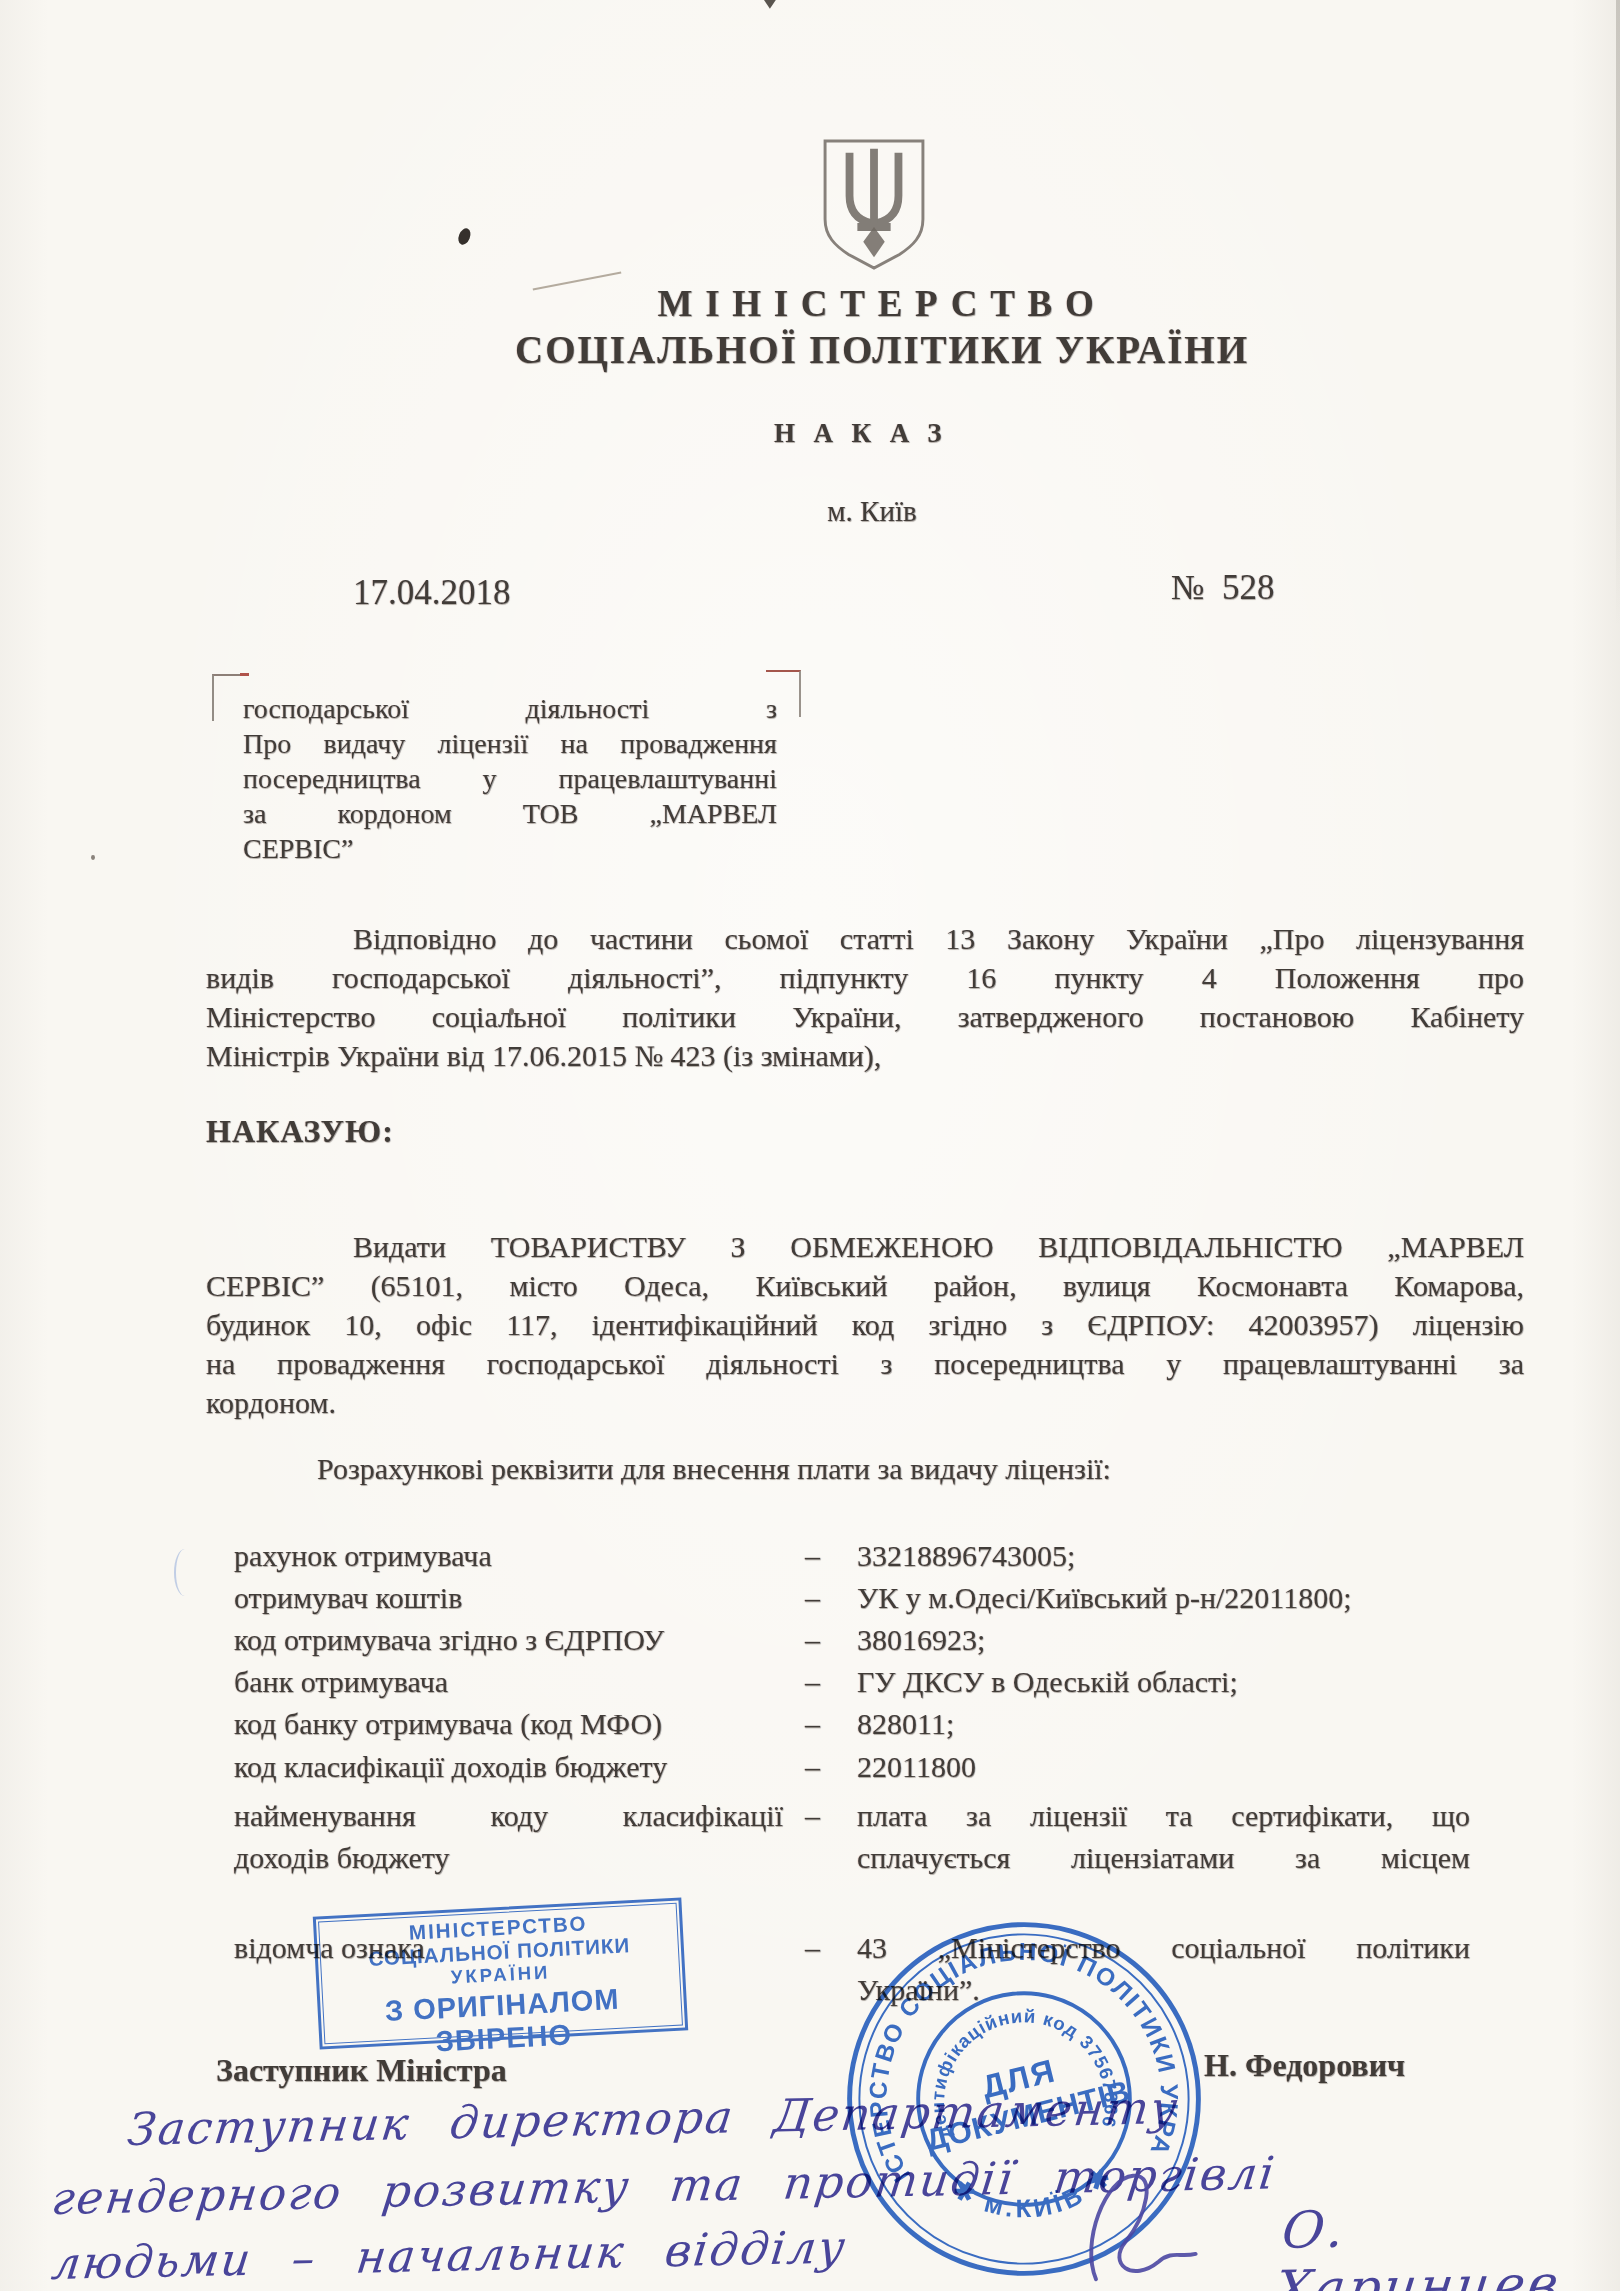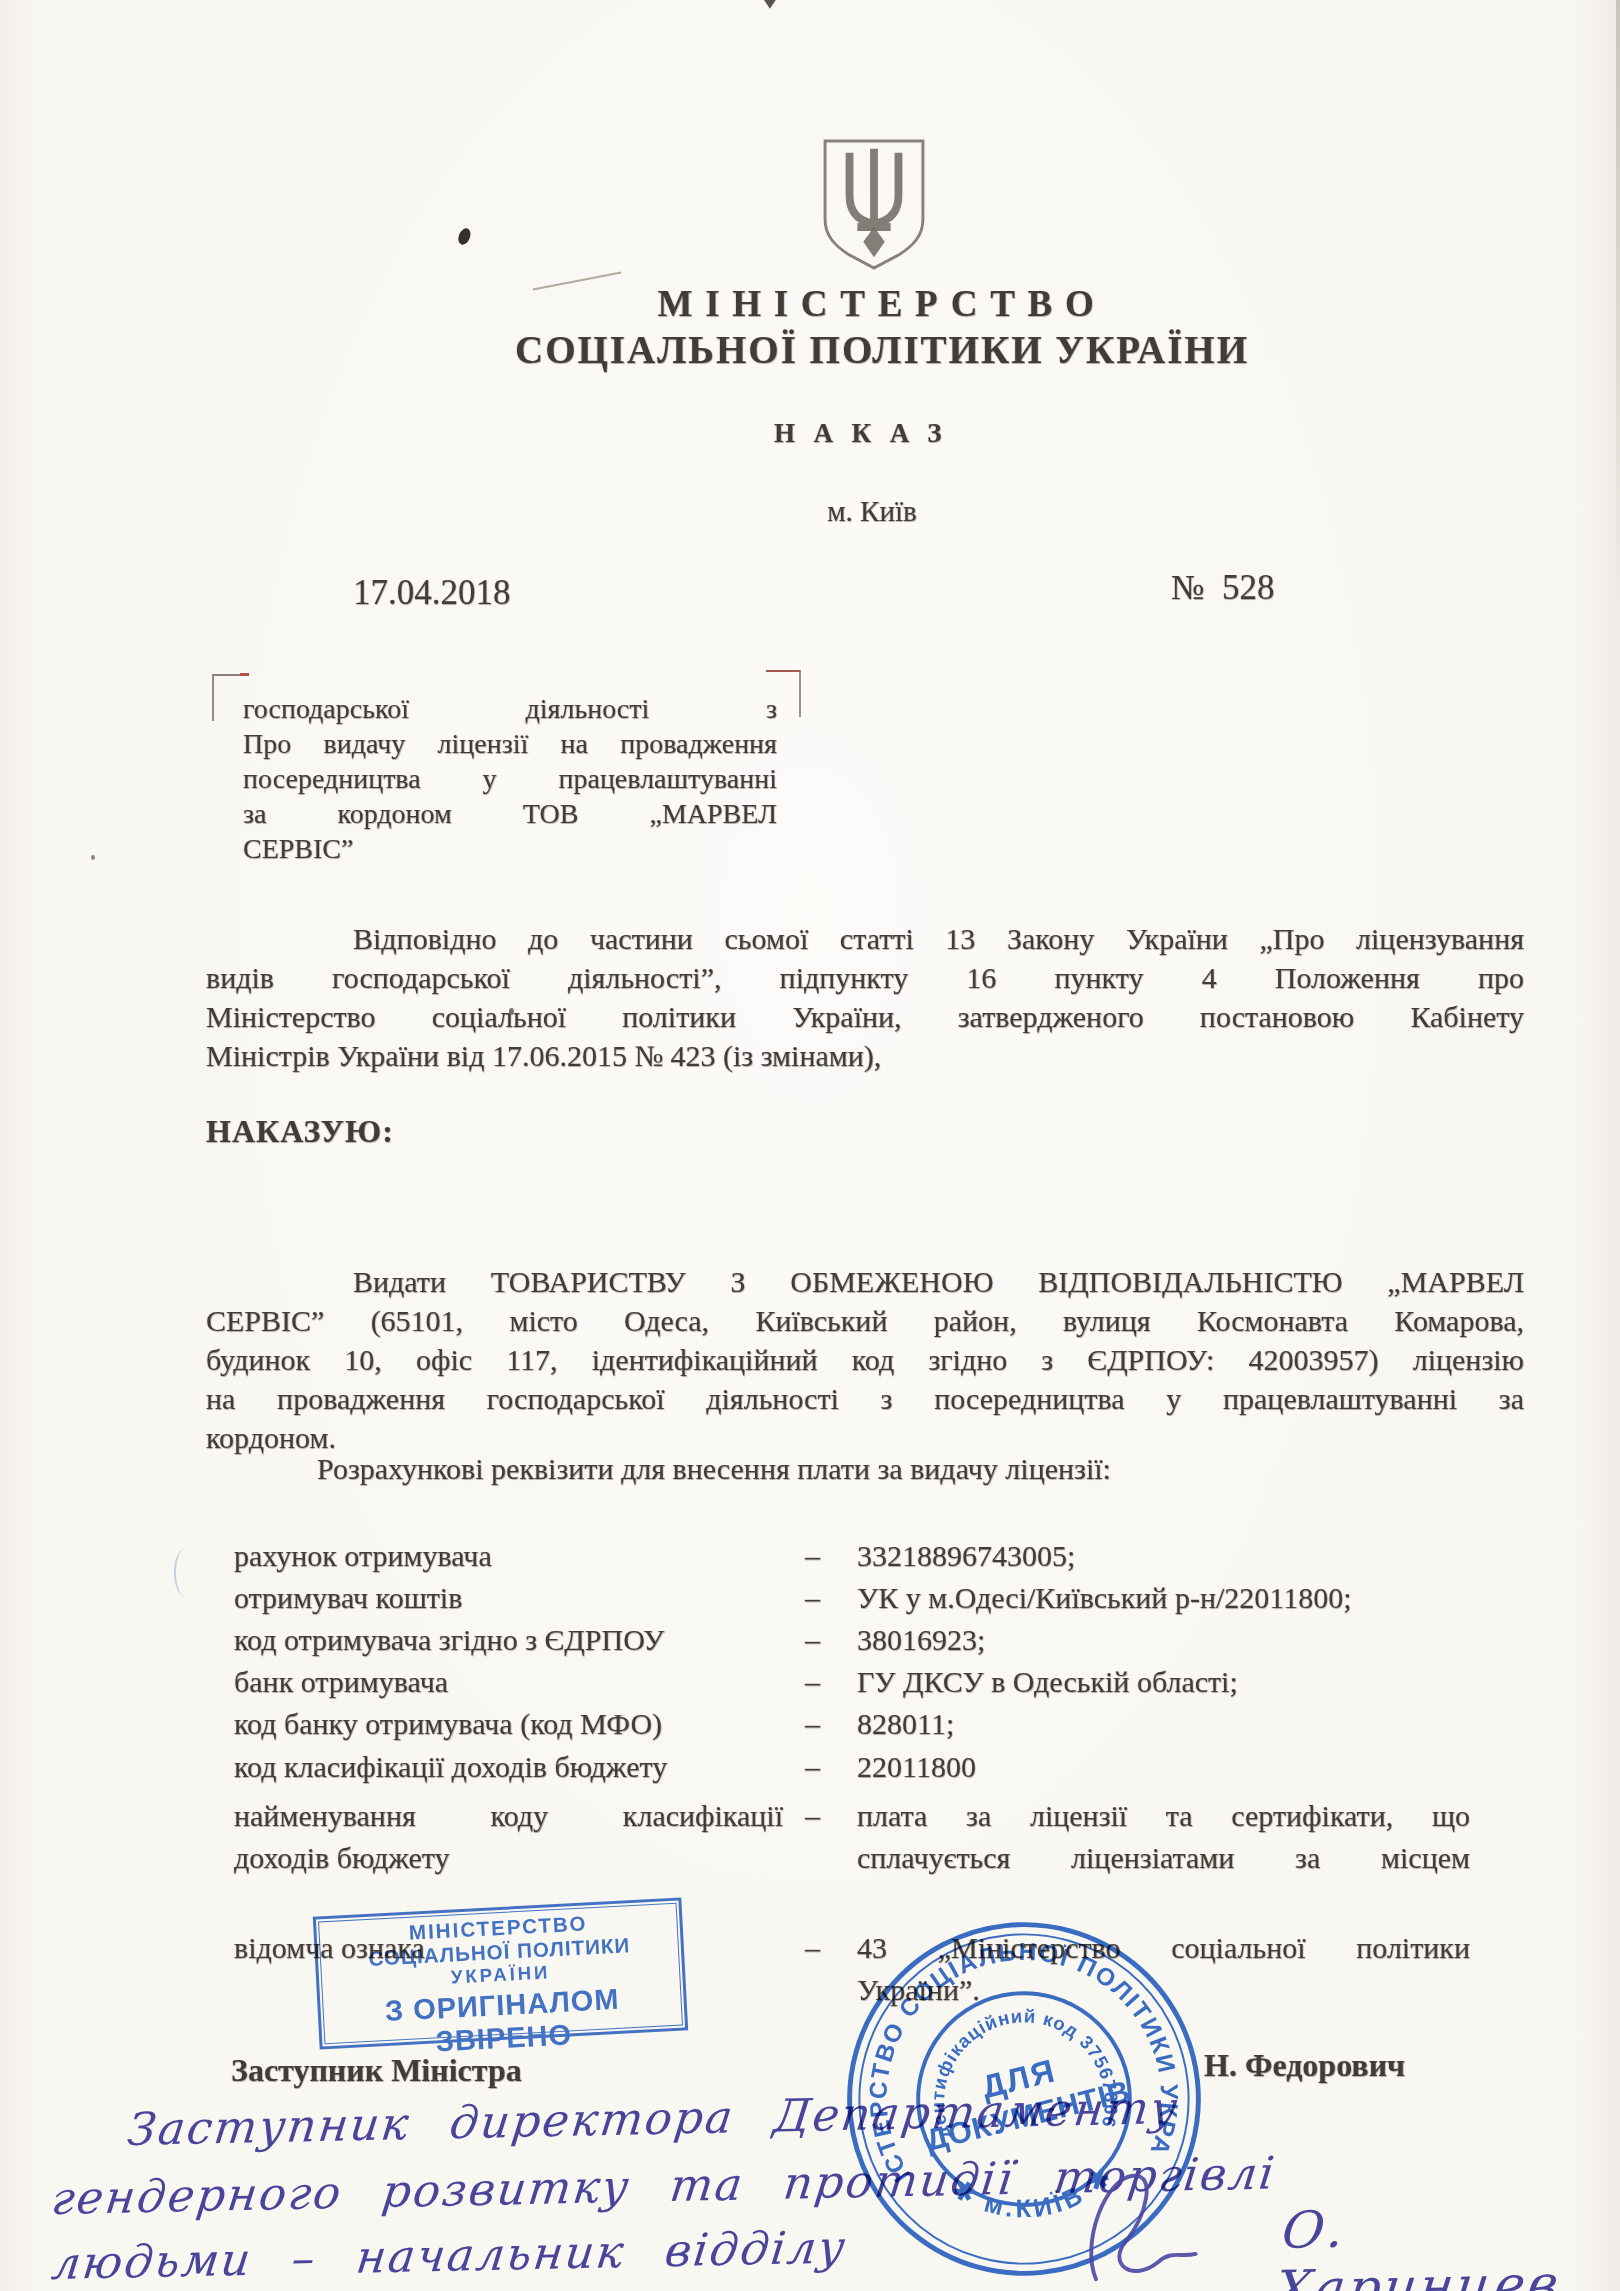--- a/index.html
+++ b/index.html
@@ -36,33 +36,33 @@
   #subject{left:243px;top:691px;width:534px;font-size:28px;line-height:35px;}
   .corner{width:33px;height:45px;}
   #corner-l{left:212px;top:674px;border-left:2.5px solid #938c85;border-top:2.9px solid #8d7f77;}
   #corner-l i{position:absolute;right:-2px;top:-2.9px;width:8.8px;height:2.9px;background:#b0534a;display:block;}
   #corner-r{left:766px;top:670px;border-right:2.5px solid #9a938c;border-top:2.9px solid #a4564c;}
 
   
   #preamble{left:206px;top:919px;width:1318px;font-size:30px;line-height:39px;}
   .ind{padding-left:147px;}
   #decree-word{left:206px;top:1113px;font-size:32px;font-weight:bold;letter-spacing:1px;}
-  #decree{left:206px;top:1262px;width:1318px;font-size:30px;line-height:39px;}
+  #decree{left:206px;top:1227px;width:1318px;font-size:30px;line-height:39px;}
   #req-intro{left:206px;top:1452px;width:1318px;font-size:30px;padding-left:111px;}
 
   
   .req{left:234px;width:1300px;font-size:30px;line-height:42px;}
   .req .lbl{position:absolute;left:0;top:0;width:549px;}
   .req .dsh{position:absolute;left:571px;top:0;}
   .req .val{position:absolute;left:623px;top:0;width:613px;}
   #req0{top:1535px;} #req1{top:1577px;} #req2{top:1619px;} #req3{top:1661px;}
   #req4{top:1703px;} #req5{top:1746px;} #req6{top:1795px;} #req7{top:1927px;}
 
   
-  #signer-title{left:216px;top:2052px;font-size:32px;font-weight:bold;margin-left:15px;}
+  #signer-title{left:216px;top:2052px;font-size:32px;font-weight:bold;}
   #signer-name{left:1204px;top:2047px;font-size:32px;font-weight:bold;text-align:right;}
 
   
   #rect-stamp{
     left:316px;top:1907px;width:363px;height:127px;
     border:3.9px solid #2a63c8;transform:rotate(-3deg);
     mix-blend-mode:multiply;opacity:.88;
     font-family:"Liberation Sans", sans-serif;color:#2a63c8;
   }
   #rect-stamp .inner-border{position:absolute;inset:2px;border:1.5px solid #2a63c8;}

